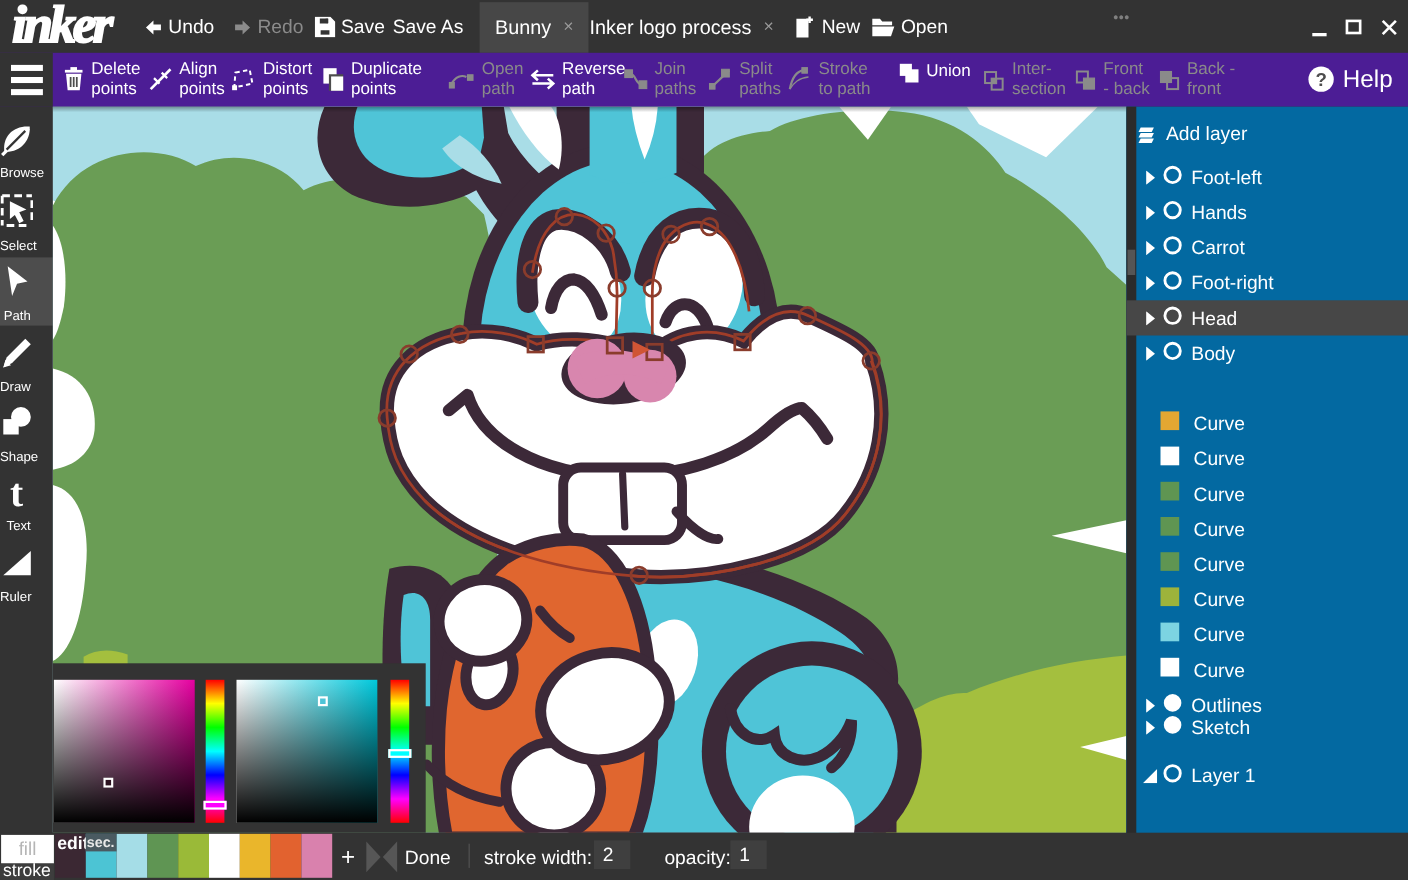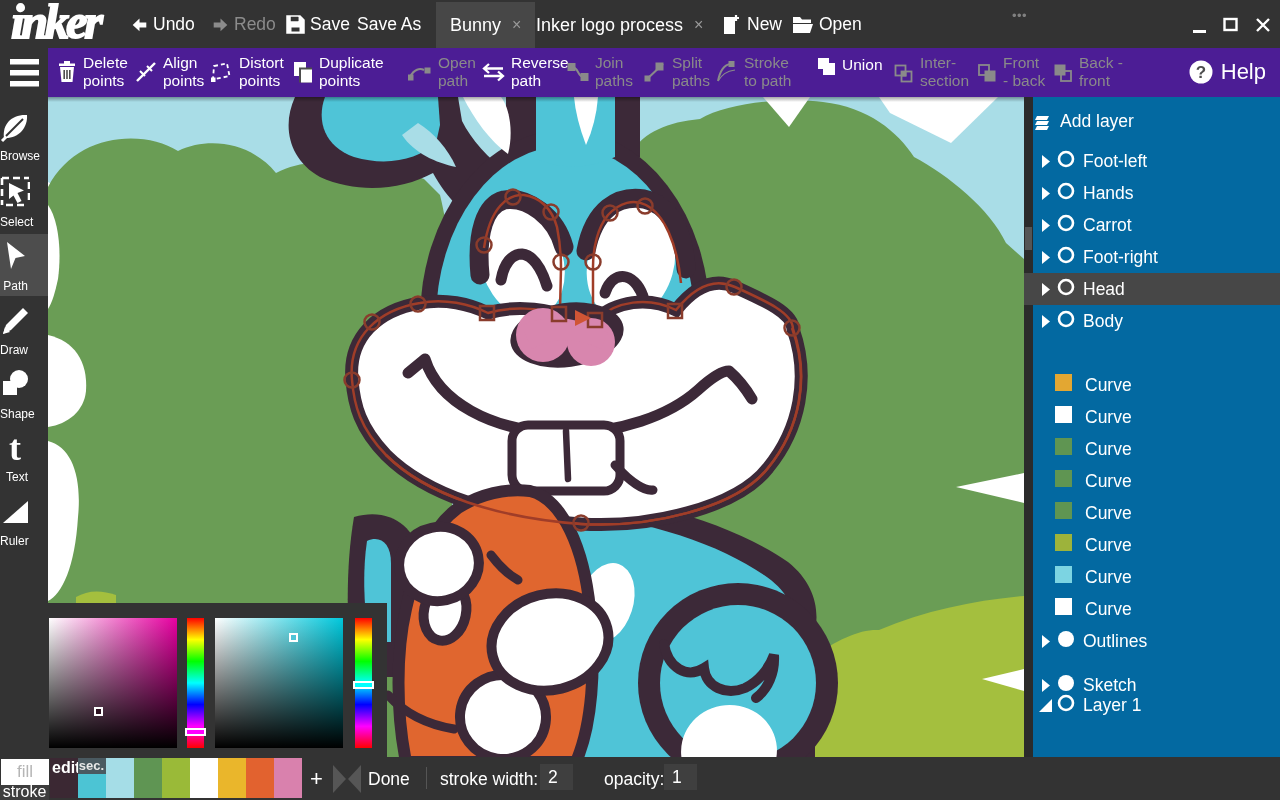--- a/index.html
+++ b/index.html
@@ -491,21 +491,21 @@
   <div class="lrow" style="top:432px"><span style="width:22px;flex:0 0 22px"></span><span class="sw"><span style="display:inline-block;width:17px;height:17px;background:#9db33b"></span></span>Curve</div>
   <div class="lrow" style="top:464px"><span style="width:22px;flex:0 0 22px"></span><span class="sw"><span style="display:inline-block;width:17px;height:17px;background:#7cd4e2"></span></span>Curve</div>
   <div class="lrow" style="top:496px"><span style="width:22px;flex:0 0 22px"></span><span class="sw"><span style="display:inline-block;width:17px;height:17px;background:#ffffff"></span></span>Curve</div>
   <div class="lrow" style="top:528px"><span class="tri">
         <svg width="9" height="13">
           <path d="M1 0 L9 6.5 L1 13 Z" fill="#fff"></path>
         </svg>
       </span><span class="circ"><svg width="18" height="18">
           <circle cx="9" cy="9" r="8" fill="#fff"></circle>
         </svg></span>Outlines</div>
-  <div class="lrow" style="top:572px"><span class="tri">
+  <div class="lrow" style="top:548px"><span class="tri">
         <svg width="9" height="13">
           <path d="M1 0 L9 6.5 L1 13 Z" fill="#fff"></path>
         </svg>
       </span><span class="circ"><svg width="18" height="18">
           <circle cx="9" cy="9" r="8" fill="#fff"></circle>
         </svg></span>Sketch</div>
   <div class="lrow" style="top:592px"><span class="tri">
         <svg width="13" height="13">
           <path d="M0 13 L13 13 L13 0 Z" fill="#fff"></path>
         </svg>

